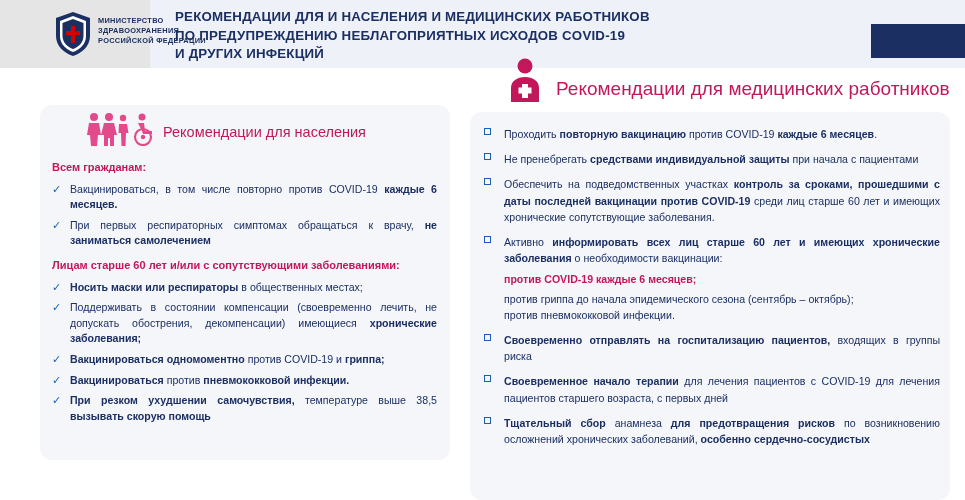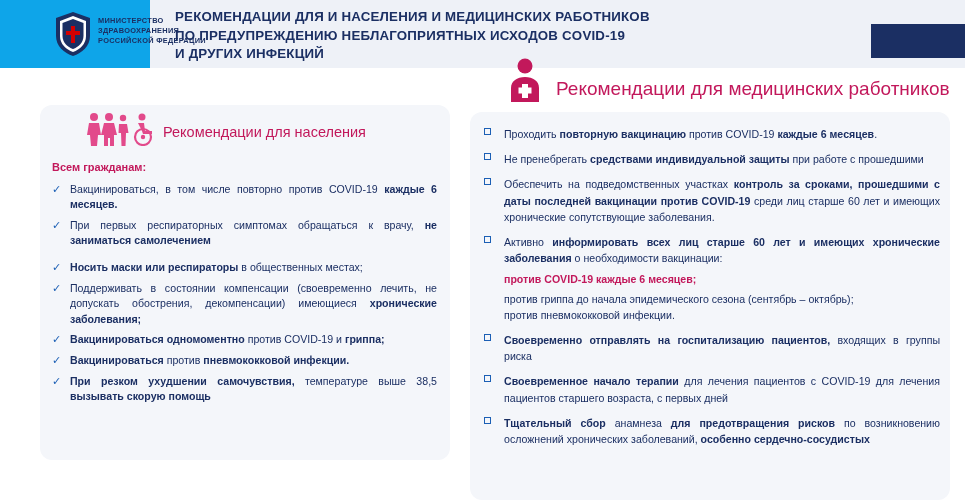--- a/index.html
+++ b/index.html
@@ -8,21 +8,21 @@
     width: 965px; height: 500px;
     background: #ffffff;
     font-family: "Liberation Sans", sans-serif;
     overflow: hidden;
     position: relative;
   }
 
   
   .header {
     position: absolute; left: 0; top: 0; width: 965px; height: 68px;
-    background: #0ea5e9;
+    background: #e5e5e5;
   }
   .header-band {
     position: absolute; left: 150px; top: 0; width: 815px; height: 68px;
     background: #eef1f7;
   }
   .header-accent {
     position: absolute; right: 0; top: 24px; width: 94px; height: 34px;
     background: #1b2f63;
   }
   .emblem {
@@ -148,20 +148,21 @@
 
 <div class="left-heading">Рекомендации для населения</div>
 
 <div class="left-body">
   <span class="subhead">Всем гражданам:</span>
   <div style="height:6px"></div>
   <div id="left-s1">
       <span class="li justify"><span class="tick">✓</span><span>Вакцинироваться, в том числе повторно против  COVID-19 </span><span class="bold">каждые 6 месяцев.</span></span>
       <span class="li justify"><span class="tick">✓</span><span>При первых респираторных симптомах обращаться к врачу, </span><span class="bold">не заниматься самолечением</span></span>
     </div>
+  <span class="subhead sp-before">Лицам старше  60 лет и/или  с сопутствующими заболеваниями:</span>
   <div style="height:6px"></div>
   <div id="left-s2">
       <span class="li justify"><span class="tick">✓</span><span class="bold">Носить маски или респираторы </span><span>в общественных местах;</span></span>
       <span class="li justify"><span class="tick">✓</span><span>Поддерживать в состоянии компенсации (своевременно лечить, не допускать обострения, декомпенсации) имеющиеся </span><span class="bold">хронические заболевания;</span></span>
       <span class="li justify"><span class="tick">✓</span><span class="bold">Вакцинироваться </span><span class="bold">одномоментно</span><span> против COVID-19 и </span><span class="bold">гриппа;</span></span>
       <span class="li justify"><span class="tick">✓</span><span class="bold">Вакцинироваться </span><span>против </span><span class="bold">пневмококковой инфекции.</span></span>
       <span class="li justify"><span class="tick">✓</span><span class="bold">При резком ухудшении самочувствия, </span><span>температуре выше 38,5 </span><span class="bold">вызывать скорую помощь</span></span>
     </div>
 </div>
 
@@ -171,21 +172,21 @@
   <rect x="17" y="26" width="6" height="14" fill="#ffffff"></rect>
   <rect x="13.5" y="29.5" width="13" height="6" fill="#ffffff"></rect>
 </svg>
 <div class="right-heading">Рекомендации для медицинских  работников</div>
 
 <div class="right-panel"></div>
 
 <div class="right-body">
   <div id="right-s1">
       <span class="rli"><span class="sq"></span><span>Проходить </span><span class="bold">повторную  вакцинацию </span><span>против COVID-19 </span><span class="bold">каждые 6 месяцев</span><span>.</span></span>
-      <span class="rli"><span class="sq"></span><span>Не пренебрегать </span><span class="bold">средствами  индивидуальной  защиты </span><span>при работе с прошедшими</span></span>
+      <span class="rli"><span class="sq"></span><span>Не пренебрегать </span><span class="bold">средствами  индивидуальной  защиты </span><span>при начала с пациентами</span></span>
       <span class="rli"><span class="sq"></span><span>Обеспечить на подведомственных участках </span><span class="bold">контроль за сроками, прошедшими с даты последней вакцинации против COVID-19 </span><span>среди лиц старше 60 лет и имеющих хронические сопутствующие заболевания.</span></span>
       <span class="rli"><span class="sq"></span><span>Активно </span><span class="bold">информировать всех лиц старше 60 лет и имеющих хронические заболевания </span><span>о необходимости вакцинации:</span></span>
     </div>
   <div class="sub-list">
     <span class="sl-red">против COVID-19 каждые 6 месяцев;</span>
     <span class="sl">против гриппа до начала эпидемического сезона (сентябрь – октябрь);</span>
     <span class="sl">против пневмококковой инфекции.</span>
   </div>
   <div id="right-s2">
       <span class="rli"><span class="sq"></span><span class="bold">Своевременно отправлять на госпитализацию пациентов, </span><span>входящих в группы риска</span></span>

